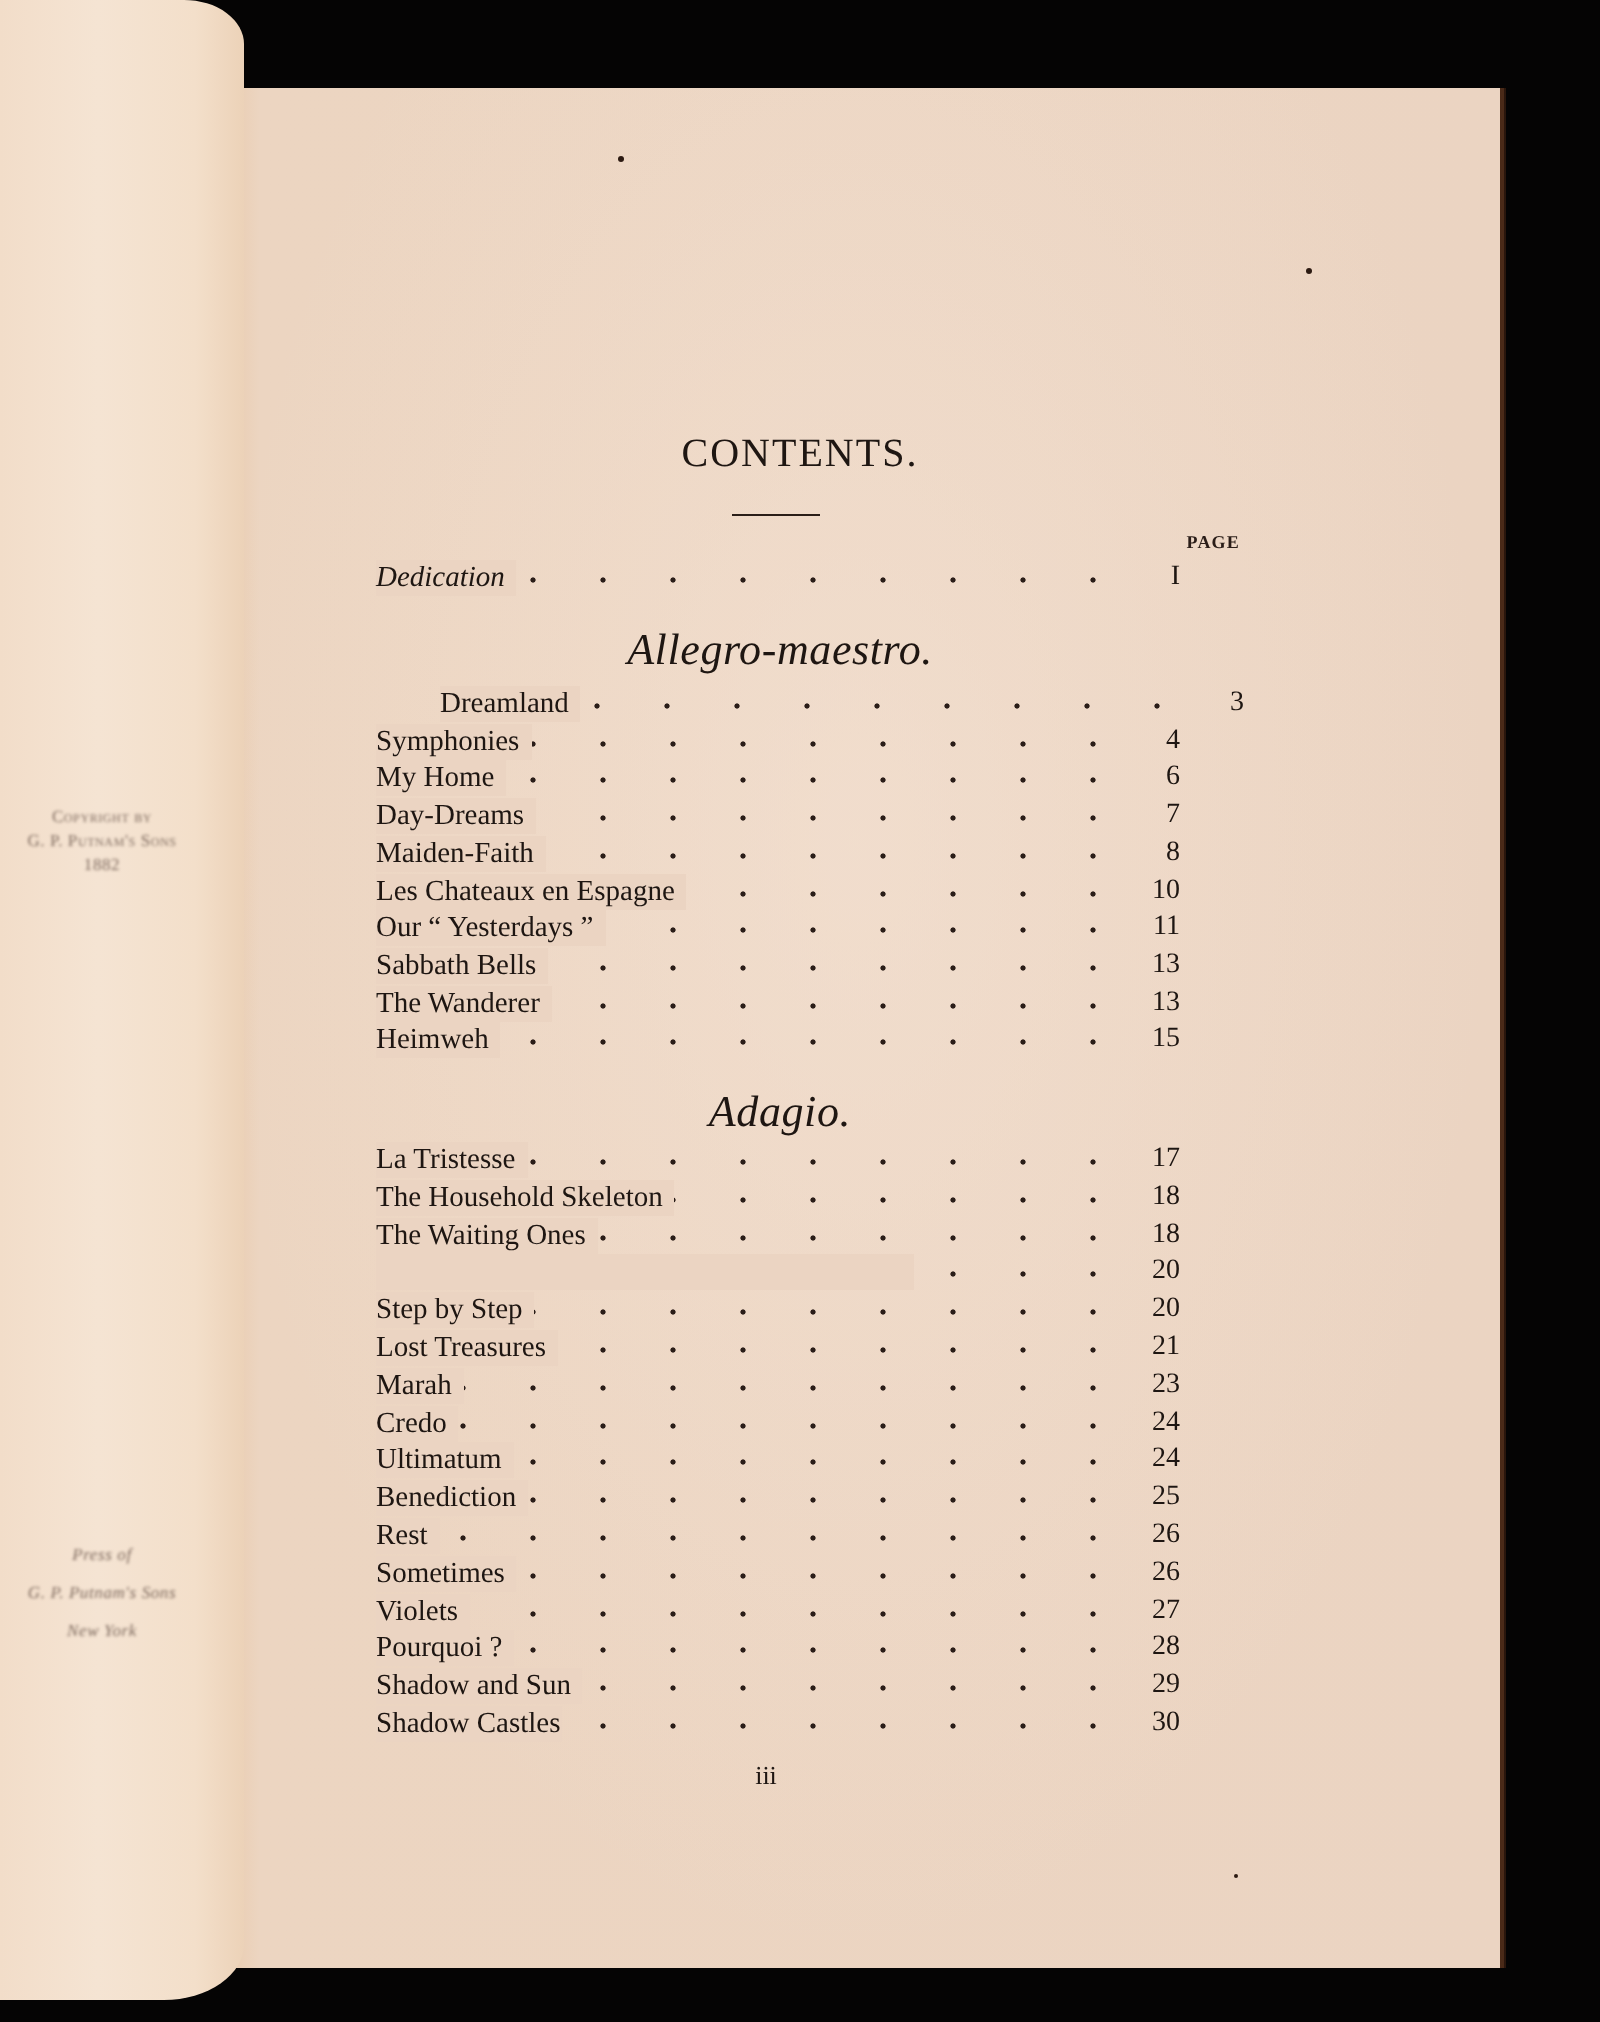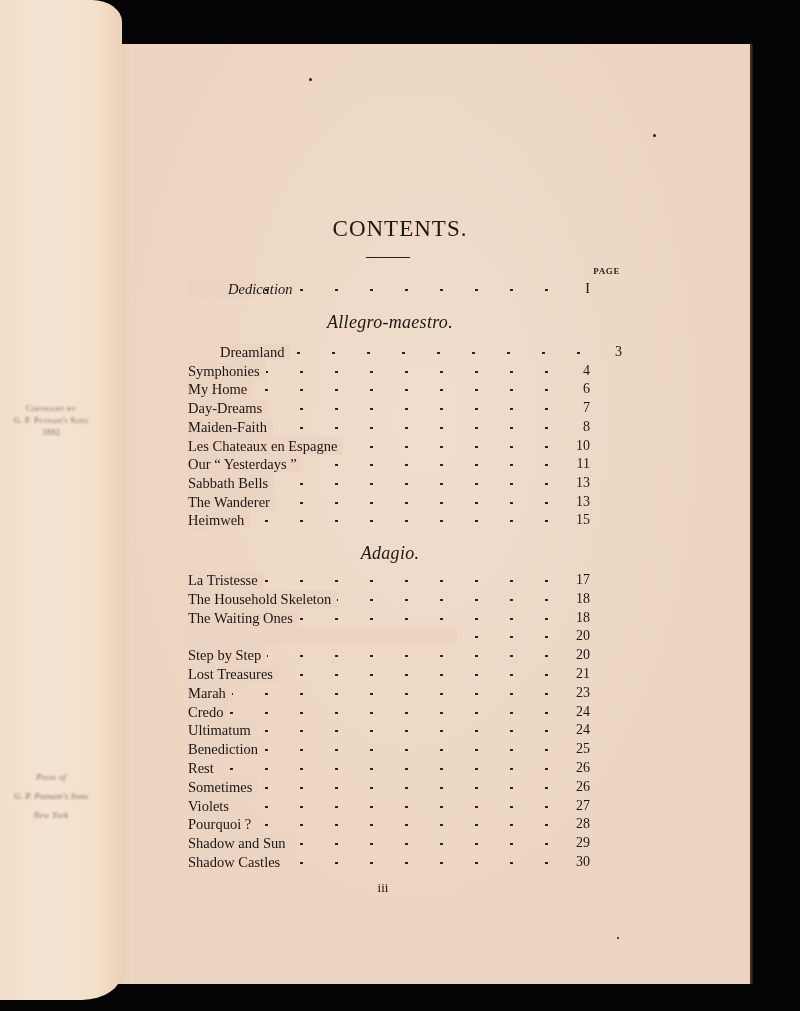--- a/index.html
+++ b/index.html
@@ -35,51 +35,51 @@
       position: absolute; left: 104px; top: 44px; width: 646px; height: 940px;
       background: #ecd6c4;
       background-image:
         radial-gradient(ellipse at 50% 40%, rgba(245,228,214,0.55), rgba(232,206,185,0) 70%),
         linear-gradient(90deg, #e8c6a4 0%, #ecd5c1 4%, #ebd4c2 100%);
       box-shadow: 2px 0 0 #4a2a18, 3px 0 0 #2a160c;
     }
     .speck { position: absolute; width: 3px; height: 3px; border-radius: 50%; background: #2c1a12; }
     .heading {
       position: absolute; top: 216px; left: 0; width: 800px; text-align: center;
-      font-size: 23px; letter-spacing: 1px; color: #1e1612;
+      font-size: 20px; letter-spacing: 1px; color: #1e1612;
     }
     .rule {
       position: absolute; top: 257px; left: 366px; width: 44px; height: 1px;
       background: #2a1e18;
     }
     .page-col-label {
       position: absolute; top: 266px; left: 588px; width: 32px; text-align: right;
       font-size: 9px; letter-spacing: 0.6px; font-weight: bold; color: #2a1d18;
     }
     .toc-row {
       position: absolute; left: 188px; width: 402px; height: 18px;
       font-size: 14.5px; color: #1e1612; line-height: 18px;
     }
     .toc-row .title { position: absolute; left: 0; top: 0; white-space: nowrap; background: transparent; }
-    .toc-row .title.italic { font-style: italic; margin-left: 40px; }
+    .toc-row .title.italic { font-style: italic; }
     .toc-row .leaders {
       position: absolute; left: 0; right: 26px; top: 0; height: 18px;
       background-image: radial-gradient(circle, #2a1d18 1.1px, rgba(0,0,0,0) 1.5px);
       background-size: 35px 18px;
       background-position: right 0 top 1px;
       background-repeat: repeat-x;
     }
     .toc-row .leaders .mask { position: absolute; left: 0; top: 0; height: 18px; background: #ebd4c2; }
     .toc-row .pg {
       position: absolute; right: 0; top: 0; width: 26px; text-align: right;
       font-variant: small-caps; font-size: 14px;
     }
     .section-title {
       position: absolute; left: 0; width: 780px; text-align: center;
-      font-style: italic; font-size: 18px; color: #1e1612; letter-spacing: 0.3px;
+      font-style: italic; font-size: 22px; color: #1e1612; letter-spacing: 0.3px;
     }
     .folio {
       position: absolute; top: 880px; left: 0; width: 766px; text-align: center;
       font-size: 13px; color: #1e1612;
     }
   </style>
 </head>
 <body>
 
 <div class="left-page">

